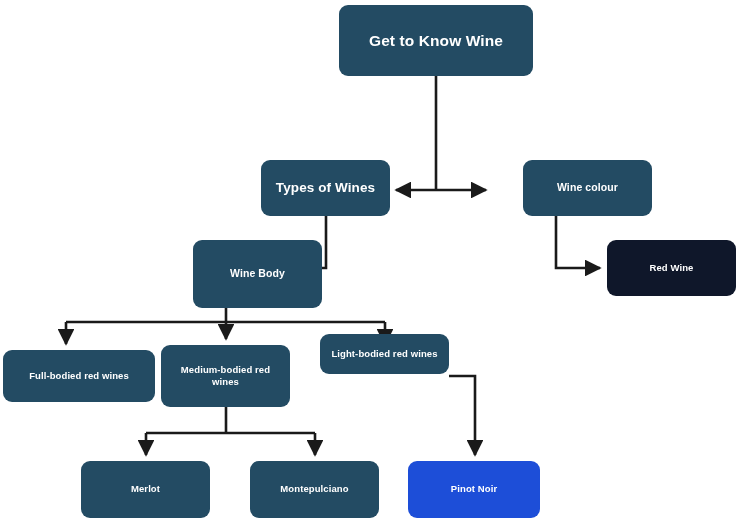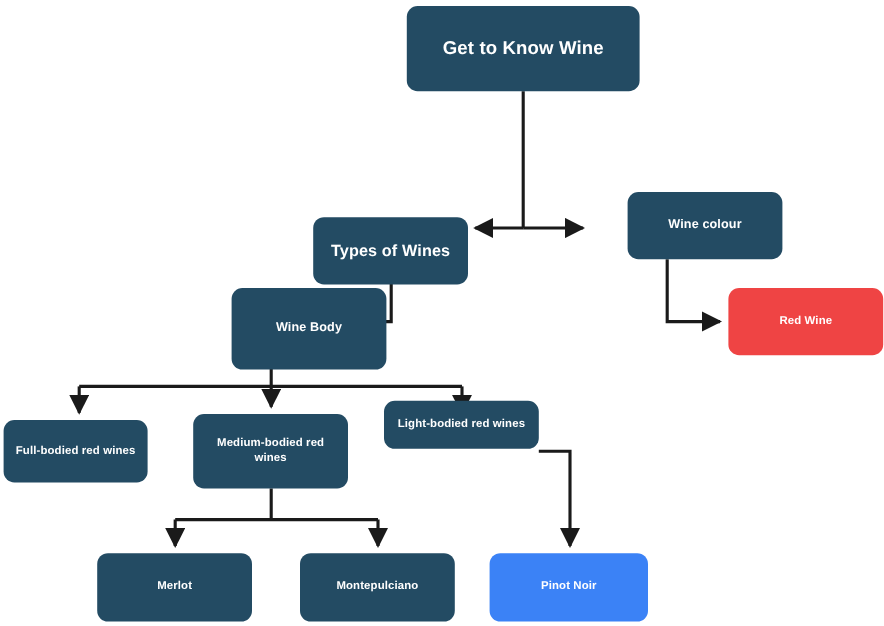--- a/index.html
+++ b/index.html
@@ -40,21 +40,21 @@
     line-height: 1.28;
     -webkit-font-smoothing: antialiased;
   }
   .node .node-label {
     display: block;
     font-weight: bold;
     letter-spacing: 0.1px;
   }
   
   .t-root      { font-size: 15.5px; }
-  .t-major     { font-size: 13.5px; margin-top: 21px; }
+  .t-major     { font-size: 13.5px; }
   .t-mid       { font-size: 10.5px; margin-left: 32px; }
   .t-leaf      { font-size: 9.5px; }
   .t-term      { font-size: 9.5px; }
 </style>
 </head>
 <body>
 
 <div id="diagram-canvas" style="width: 737px; height: 522px; background: rgb(255, 255, 255); padding-left: 30px;">
 
   <svg id="connectors-layer" viewBox="0 0 737 522" width="737" height="522">
@@ -105,36 +105,36 @@
       </div>
       <div class="node t-major" style="left: 261px; top: 160px; width: 129px; height: 56px; background: rgb(35, 75, 99); color: rgb(255, 255, 255);">
         <span class="node-label">Types of Wines</span>
       </div>
       <div class="node t-mid" style="left: 491px; top: 160px; width: 129px; height: 56px; background: rgb(35, 75, 99); color: rgb(255, 255, 255);">
         <span class="node-label">Wine colour</span>
       </div>
       <div class="node t-mid" style="left: 161px; top: 240px; width: 129px; height: 68px; background: rgb(35, 75, 99); color: rgb(255, 255, 255);">
         <span class="node-label">Wine Body</span>
       </div>
-      <div class="node t-leaf" style="left: 607px; top: 240px; width: 129px; height: 56px; background: #ef4444; color: rgb(255, 255, 255);">
+      <div class="node t-leaf" style="left: 607px; top: 240px; width: 129px; height: 56px; background: #0f172a; color: rgb(255, 255, 255);">
         <span class="node-label">Red Wine</span>
       </div>
-      <div class="node t-leaf" style="left: 3px; top: 350px; width: 120px; height: 52px; background: rgb(35, 75, 99); color: rgb(255, 255, 255);">
+      <div class="node t-leaf" style="left: 3px; top: 350px; width: 152px; height: 52px; background: rgb(35, 75, 99); color: rgb(255, 255, 255);">
         <span class="node-label">Full-bodied red wines</span>
       </div>
       <div class="node t-leaf" style="left: 161px; top: 345px; width: 129px; height: 62px; background: rgb(35, 75, 99); color: rgb(255, 255, 255); justify-content: center;">
         <span class="node-label">Medium-bodied red wines</span>
       </div>
       <div class="node t-leaf" style="left: 320px; top: 334px; width: 129px; height: 40px; background: rgb(35, 75, 99); color: rgb(255, 255, 255);">
         <span class="node-label">Light-bodied red wines</span>
       </div>
       <div class="node t-term" style="left: 81px; top: 461px; width: 129px; height: 57px; background: rgb(35, 75, 99); color: rgb(255, 255, 255);">
         <span class="node-label">Merlot</span>
       </div>
       <div class="node t-term" style="left: 250px; top: 461px; width: 129px; height: 57px; background: rgb(35, 75, 99); color: rgb(255, 255, 255);">
         <span class="node-label">Montepulciano</span>
       </div>
-      <div class="node t-term" style="left: 408px; top: 461px; width: 132px; height: 57px; background: #3b82f6; color: rgb(255, 255, 255);">
+      <div class="node t-term" style="left: 408px; top: 461px; width: 132px; height: 57px; background: #1d4ed8; color: rgb(255, 255, 255);">
         <span class="node-label">Pinot Noir</span>
       </div>
     </div>
 
 </div>
 
 </body></html>

